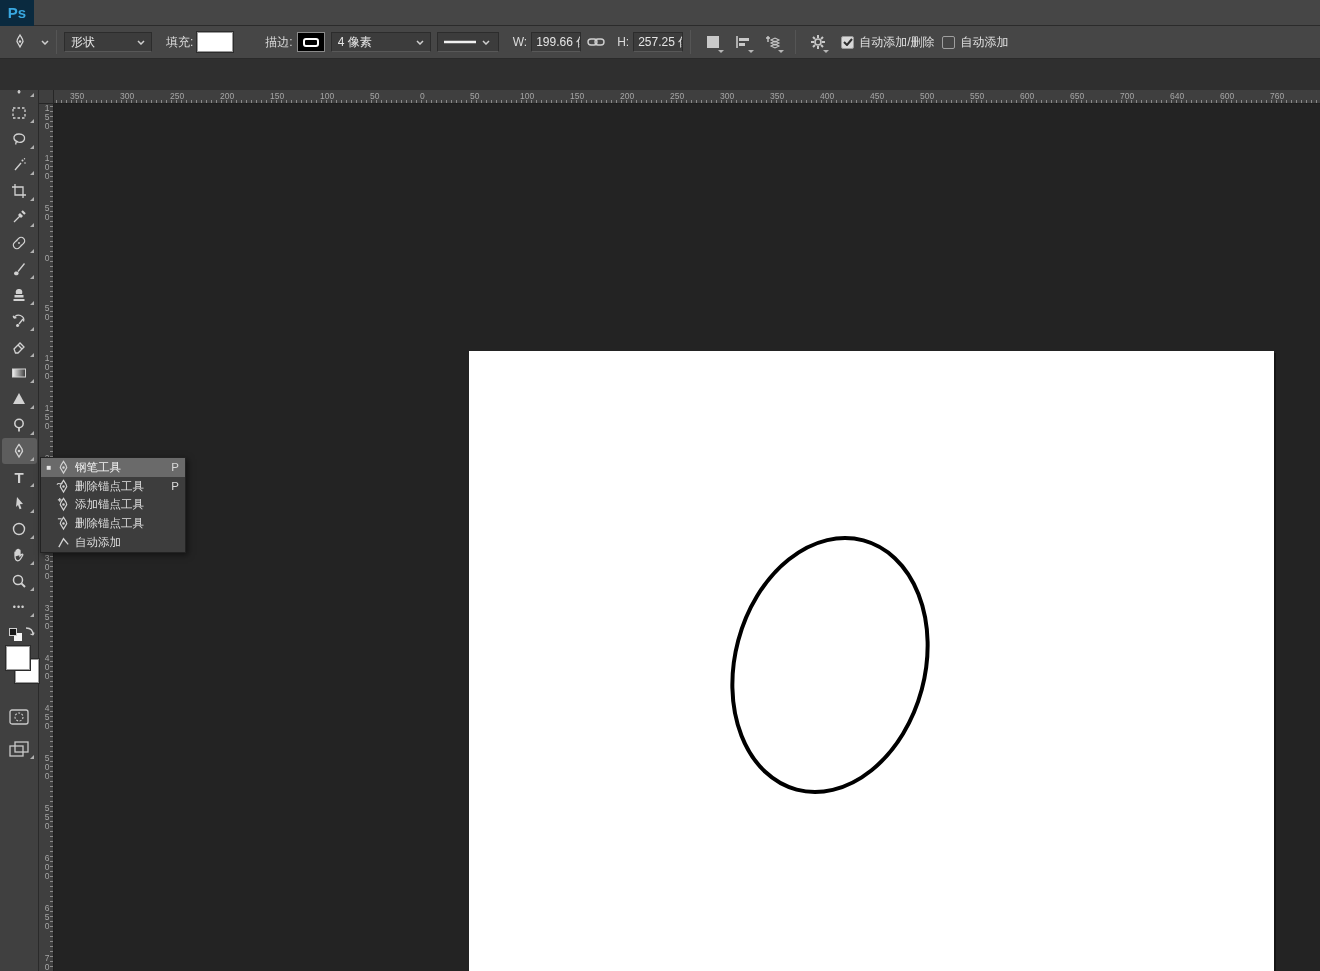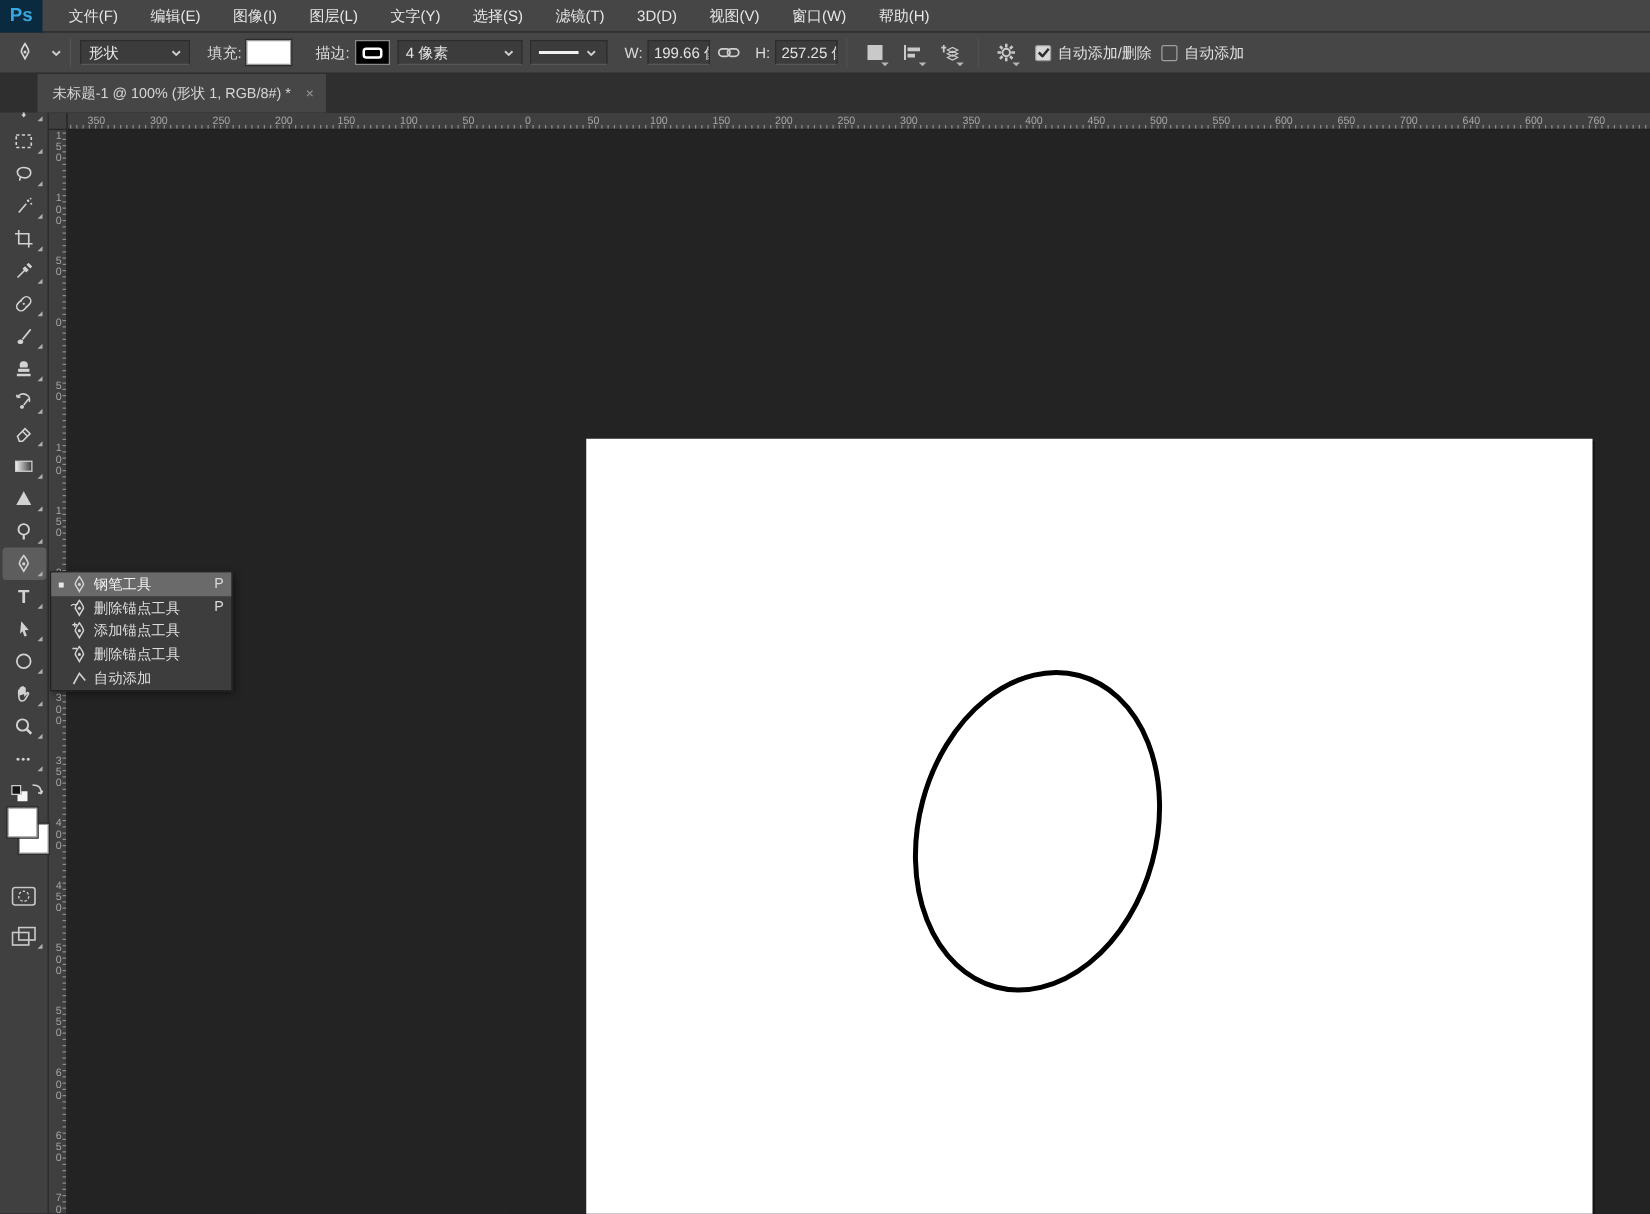--- a/index.html
+++ b/index.html
@@ -73,33 +73,20 @@
   .fly-bullet { width:8px; font-size:8px; color:#e8e8e8; text-align:center; }
   .fly-icon { width:20px; display:flex; justify-content:center; }
   .fly-label { flex:1; margin-left:2px; white-space:nowrap; }
   .fly-shortcut { width:12px; text-align:right; color:#d8d8d8; }
 </style>
 </head>
 <body>
 
 <div id="menubar">
   <div id="ps-logo">Ps</div>
-  <div id="menu-items" style="display: flex;">
-      <div class="menu-item">文件(F)</div>
-      <div class="menu-item">编辑(E)</div>
-      <div class="menu-item">图像(I)</div>
-      <div class="menu-item">图层(L)</div>
-      <div class="menu-item">文字(Y)</div>
-      <div class="menu-item">选择(S)</div>
-      <div class="menu-item">滤镜(T)</div>
-      <div class="menu-item">3D(D)</div>
-      <div class="menu-item">视图(V)</div>
-      <div class="menu-item">窗口(W)</div>
-      <div class="menu-item">帮助(H)</div>
-    </div>
 </div>
 
 <div id="optionsbar">
   <div class="icon-btn" style="margin-left:8px;">
     <svg width="18" height="18" viewBox="0 0 18 18">
       <path d="M9 2 C10.5 4.5,12 6,12 8.5 L9 14 L6 8.5 C6 6,7.5 4.5,9 2 Z" fill="none" stroke="#d6d6d6" stroke-width="1.3"></path>
       <circle cx="9" cy="8.5" r="1.2" fill="#d6d6d6"></circle>
     </svg>
   </div>
   <svg class="chev" viewBox="0 0 8 5">
@@ -110,21 +97,21 @@
   <div class="field" style="width:88px; padding:0 6px;">
     <span style="flex:1;">形状</span>
     <svg class="chev" viewBox="0 0 8 5">
         <polyline points="1,1 4,4 7,1"></polyline>
       </svg>
   </div>
 
   <span class="opt-label" style="margin-left:14px;">填充:</span>
   <div class="swatch-fill"></div>
 
-  <span class="opt-label" style="margin-left:19px;">描边:</span>
+  <span class="opt-label" style="margin-left:32px;">描边:</span>
   <div class="swatch-stroke">
       <div class="pill"></div>
     </div>
 
   <div class="field" style="width:100px; padding:0 6px; margin-left:6px;">
     <span style="flex:1;">4 像素</span>
     <svg class="chev" viewBox="0 0 8 5">
         <polyline points="1,1 4,4 7,1"></polyline>
       </svg>
   </div>
@@ -200,24 +187,20 @@
       </svg>
   </div>
   <span class="opt-check-label">自动添加/删除</span>
 
   <div class="checkbox unchecked"></div>
   <span class="opt-check-label">自动添加</span>
 </div>
 
 <div id="tabbar">
   <div id="tab-spacer"></div>
-  <div class="doc-tab">
-    <span>未标题-1 @ 100% (形状 1, RGB/8#) *</span>
-    <span class="tab-close">×</span>
-  </div>
 </div>
 
 <div id="pasteboard">
   <div id="canvas">
     <svg id="shape-svg" width="270" height="290" viewBox="0 0 270 290">
       <ellipse cx="135" cy="140" rx="95" ry="129" transform="rotate(15 135 140)" fill="#ffffff" stroke="#000000" stroke-width="4"></ellipse>
     </svg>
   </div>
 </div>
 

